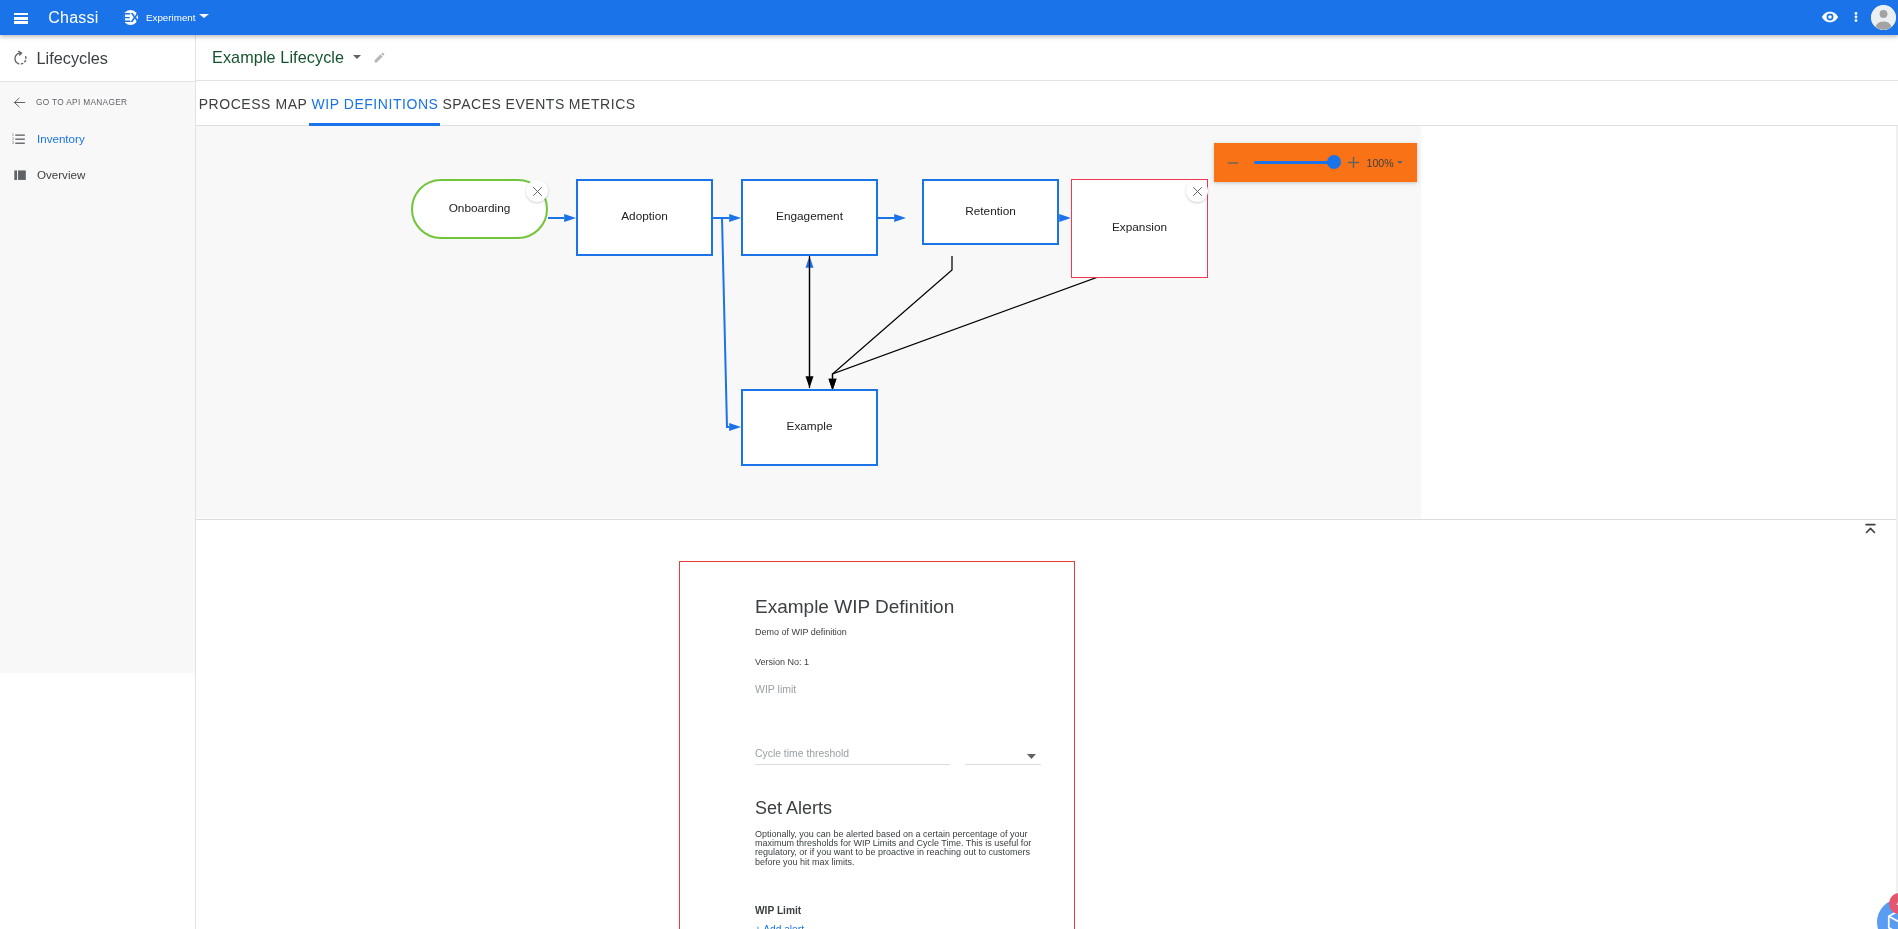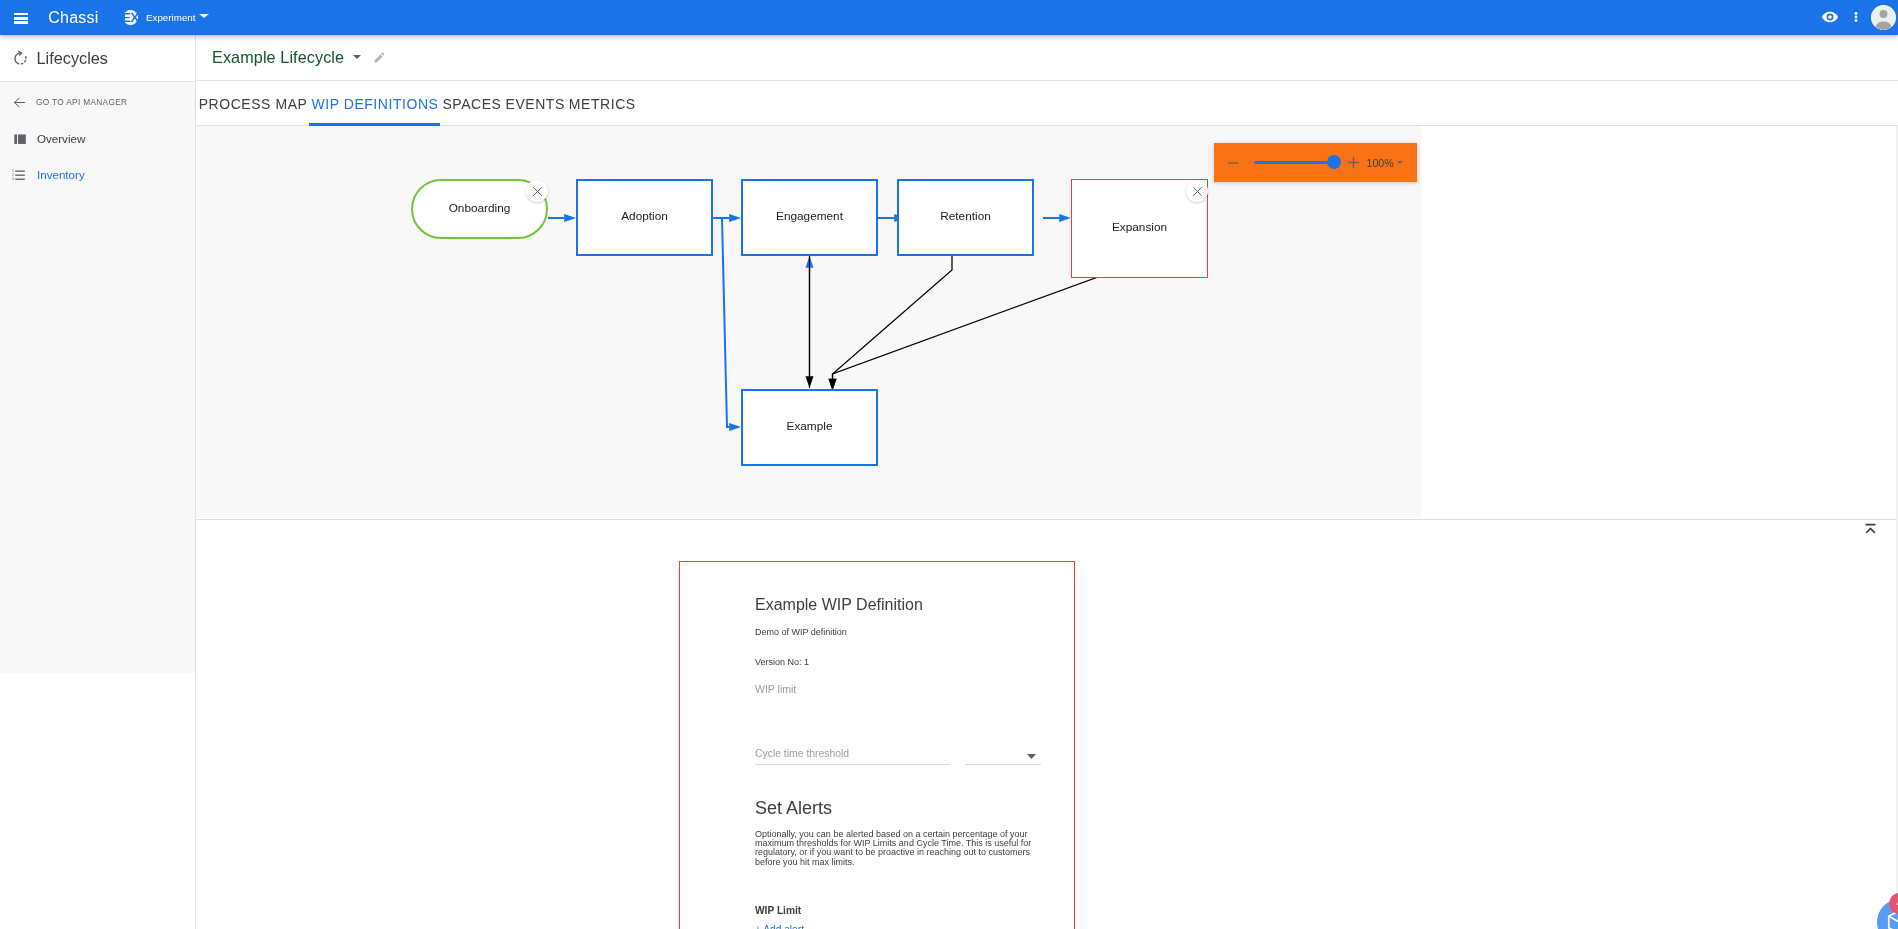--- a/index.html
+++ b/index.html
@@ -91,21 +91,21 @@
   #zoom-label { font-size:10.6px; color:#3c4043; margin-left:-1px;}
   #zoom-caret { width:0;height:0;border-left:3.6px solid transparent;border-right:3.6px solid transparent;border-top:3.8px solid #5f6368; margin-left:3.8px; cursor:pointer;}
 
   #canvas-rule { position:absolute; left:0; top:484px; right:0; height:1px; background:#dadce0; }
 
   
   #lower { position:absolute; left:0; top:485px; right:0; bottom:0; background:#fff; overflow:hidden;}
   #collapse-btn { position:absolute; right:17px; top:-1.5px; width:22px; height:22px; display:flex; align-items:center; justify-content:center; cursor:pointer;}
   #wipcard { position:absolute; left:483px; top:41px; width:396px; height:520px; border:1px solid #ea3a3a; background:#fff;}
   #wip-inner { position:absolute; left:75px; top:0px; width:290px;}
-  #wip-title { font-size:16px; color:#3c4043; font-weight:400; position:absolute; left:0; top:34px; white-space:nowrap;}
+  #wip-title { font-size:19px; color:#3c4043; font-weight:400; position:absolute; left:0; top:34px; white-space:nowrap;}
   #wip-sub { font-size:9px; color:#3c4043; position:absolute; left:0; top:65px; white-space:nowrap;}
   #wip-version { font-size:9px; color:#3c4043; position:absolute; left:0; top:95px; white-space:nowrap;}
   #wip-limit { font-size:10.5px; color:#9aa0a6; position:absolute; left:0; top:121px; white-space:nowrap;}
   #cycle-row { position:absolute; left:0; top:185px; display:flex; align-items:flex-end;}
   #cycle-field { width:195px; border-bottom:1px solid #dadce0; padding-bottom:3px; font-size:10.4px; color:#9aa0a6; line-height:14px;}
   #cycle-unit { width:76px; margin-left:15px; border-bottom:1px solid #dadce0; display:flex; justify-content:flex-end; height:18px; align-items:flex-start; padding-right:5px;}
   #alerts-title { font-size:18px; color:#3c4043; font-weight:400; position:absolute; left:0; top:236px; white-space:nowrap;}
   #alerts-desc { font-size:9px; color:#3c4043; position:absolute; left:0; top:268px; line-height:9.2px; width:281px;}
   #wiplimit-lbl { font-size:10.2px; color:#3c4043; font-weight:700; position:absolute; left:0; top:343px;}
   #add-alert { font-size:10.2px; color:#1a73e8; position:absolute; left:0; top:362px; cursor:pointer;}
@@ -171,41 +171,41 @@
   </div>
   <div id="sidebar-head-rule"></div>
   <div class="side-item" id="side-back">
     <span class="side-icon">
       <svg width="15" height="15" viewBox="0 0 24 24" fill="none" stroke="#5f6368" stroke-width="1.6" stroke-linecap="round" stroke-linejoin="round">
           <path d="M20.5 12H3.5M11.5 19l-7.5-7 7.5-7"></path>
         </svg>
     </span>
     <span class="side-label">GO TO API MANAGER</span>
   </div>
-  <div class="side-item" id="side-overview">
-    <span class="side-icon">
-      <svg width="15" height="15" viewBox="0 0 24 24">
-          <rect x="0.5" y="5.5" width="4.4" height="15.2" fill="#5f6368"></rect>
-          <rect x="6.5" y="5.5" width="12.4" height="15.2" fill="#5f6368"></rect>
-        </svg>
-    </span>
-    <span class="side-label">Overview</span>
-  </div>
   <div class="side-item" id="side-inventory">
     <span class="side-icon">
       <svg width="13.5" height="13.5" viewBox="0 0 24 24" fill="#5f6368">
         <text x="0" y="5.9" font-size="6.1" font-family="Liberation Sans, sans-serif">1</text>
         <text x="0" y="13.1" font-size="6.1" font-family="Liberation Sans, sans-serif">2</text>
         <text x="0" y="20.3" font-size="6.1" font-family="Liberation Sans, sans-serif">3</text>
         <rect x="5.8" y="2.6" width="17" height="2.4"></rect>
           <rect x="5.8" y="9.8" width="17" height="2.4"></rect>
           <rect x="5.8" y="17" width="17" height="2.4"></rect>
       </svg>
     </span>
     <span class="side-label">Inventory</span>
+  </div>
+  <div class="side-item" id="side-overview">
+    <span class="side-icon">
+      <svg width="15" height="15" viewBox="0 0 24 24">
+          <rect x="0.5" y="5.5" width="4.4" height="15.2" fill="#5f6368"></rect>
+          <rect x="6.5" y="5.5" width="12.4" height="15.2" fill="#5f6368"></rect>
+        </svg>
+    </span>
+    <span class="side-label">Overview</span>
   </div>
   <div id="sidebar-rule"></div>
 </div>
 
 <div id="content">
   <div id="page-header">
     <span id="page-title">Example Lifecycle</span>
     <span id="title-caret"></span>
     <span id="edit-btn">
       <svg width="13" height="13" viewBox="0 0 24 24" fill="#b4b7ba">
@@ -251,21 +251,21 @@
         </div>
         <div class="nclose" style="left: 330px; top: 54px;"><svg width="11" height="11" viewBox="0 0 24 24" fill="none" stroke="#5f6368" stroke-width="2.1" stroke-linecap="butt">
             <path d="M2.5 2.5 21.5 21.5M21.5 2.5 2.5 21.5"></path>
           </svg></div>
         <div class="node blue" style="left: 380px; top: 53px; width: 137px; height: 77px;">
           <span>Adoption</span>
         </div>
         <div class="node blue" style="left: 545px; top: 53px; width: 137px; height: 77px;">
           <span>Engagement</span>
         </div>
-        <div class="node blue" style="left: 701px; top: 53px; width: 137px; height: 77px;">
+        <div class="node blue" style="left: 726px; top: 53px; width: 137px; height: 66px;">
           <span>Retention</span>
         </div>
         <div class="node red" style="left: 875px; top: 53px; width: 137px; height: 99px;">
           <span>Expansion</span>
         </div>
         <div class="nclose" style="left: 990px; top: 54px;"><svg width="11" height="11" viewBox="0 0 24 24" fill="none" stroke="#5f6368" stroke-width="2.1" stroke-linecap="butt">
             <path d="M2.5 2.5 21.5 21.5M21.5 2.5 2.5 21.5"></path>
           </svg></div>
         <div class="node blue" style="left: 545px; top: 263px; width: 137px; height: 77px;">
           <span>Example</span>

